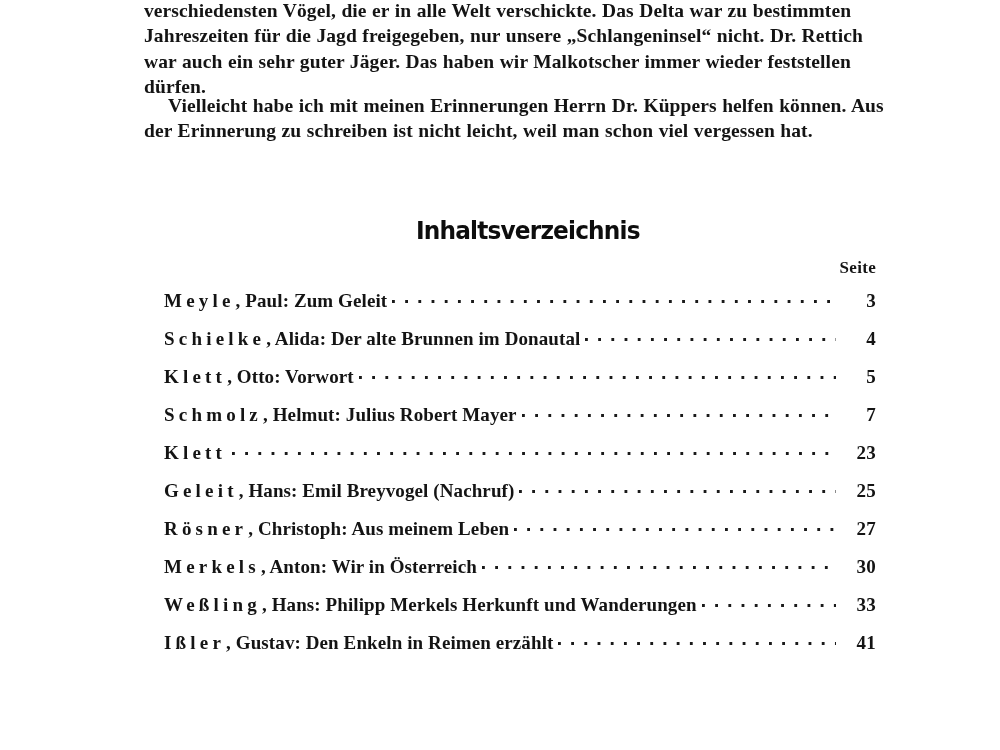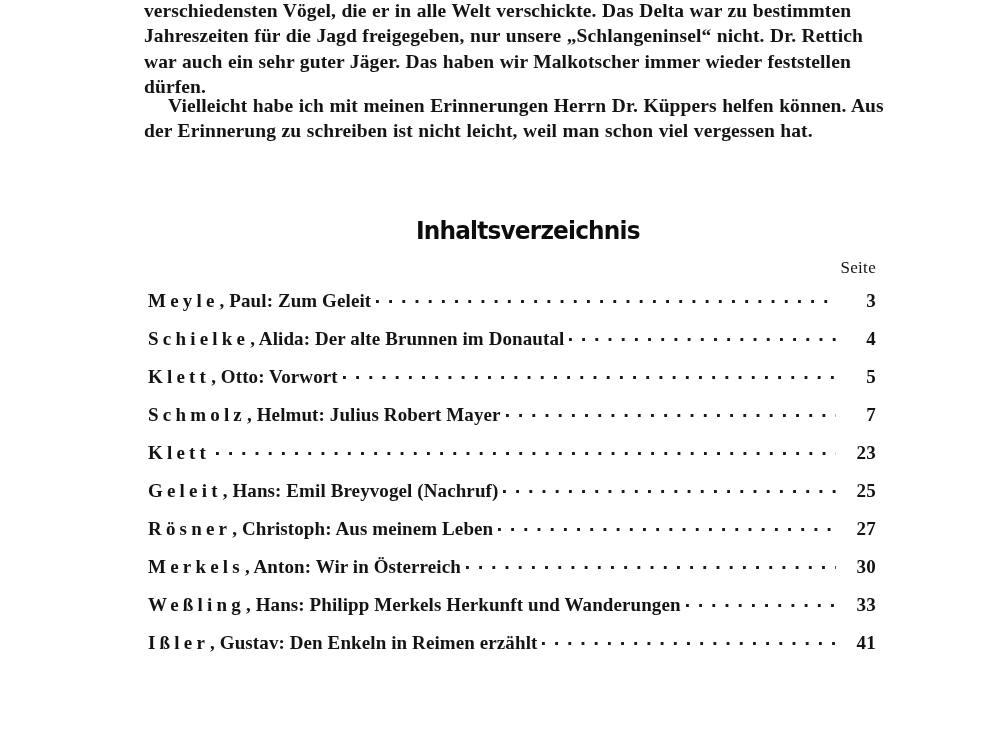--- a/index.html
+++ b/index.html
@@ -67,21 +67,21 @@
   }
 
   
   .seite-label {
     position: absolute;
     top: 258px;
     left: 0;
     width: 856px;
     text-align: right;
     font-size: 17px;
-    font-weight: normal;
+    font-weight: bold;
     letter-spacing: 0.3px;
   }
 
   
   .toc {
     position: absolute;
     left: 128px;
     top: 288px;
     width: 728px;
   }
@@ -91,21 +91,21 @@
     font-size: 19px;
     font-weight: bold;
     white-space: nowrap;
   }
   .toc-entry.two-line {
     height: 76px;
   }
 
   .entry-line {
     position: absolute;
-    left: 0;
+    left: 16px;
     right: 0;
     height: 26px;
     display: flex;
     align-items: baseline;
   }
   .entry-line.row1 { top: 0; }
   .entry-line.row2 { top: 38px; padding-left: 36px; }
 
   .surname {
     letter-spacing: 4.2px;

